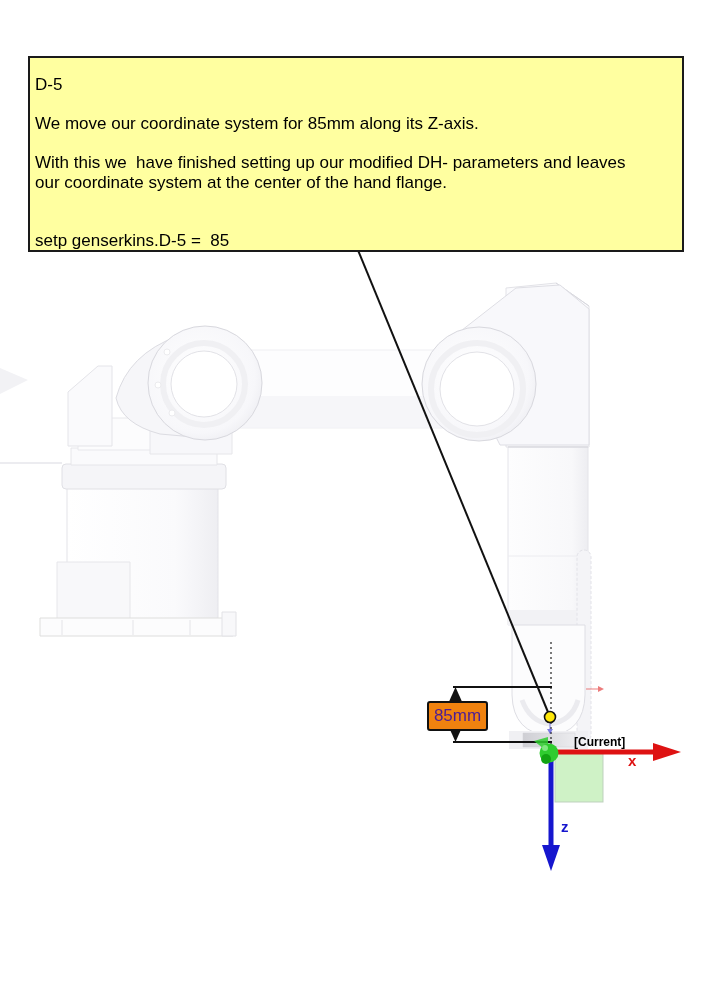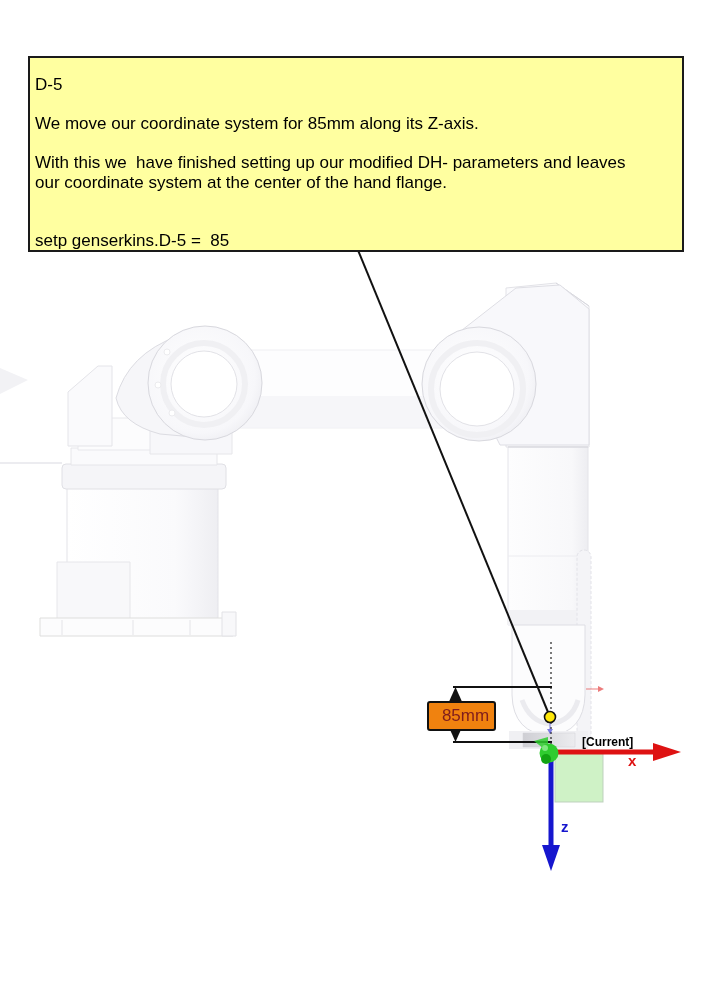--- a/index.html
+++ b/index.html
@@ -31,36 +31,34 @@
     z-index: 2;
     overflow: hidden;
   }
   .dim-label {
     position: absolute;
     left: 427px; top: 701px;
     width: 57px; height: 26px;
     background: var(--dim-orange, #f0820f);
     border: 2px solid #111;
     border-radius: 3px;
-    color: #7f1d1d;
+    color: #4c1d95;
     font-size: 17px;
     line-height: 26px;
     text-align: center;
     z-index: 3;
-    padding-left: 8px;
   }
   .current-label {
     position: absolute;
     left: 574px; top: 735px;
     color: #000;
     font-size: 12px;
     font-weight: bold;
     letter-spacing: 0px;
     z-index: 3;
-    margin-left: 8px;
   }
   .x-label {
     position: absolute;
     left: 628px; top: 752px;
     color: var(--x-red, #de1212);
     font-size: 15px;
     font-weight: bold;
     z-index: 3;
   }
   .z-label {

